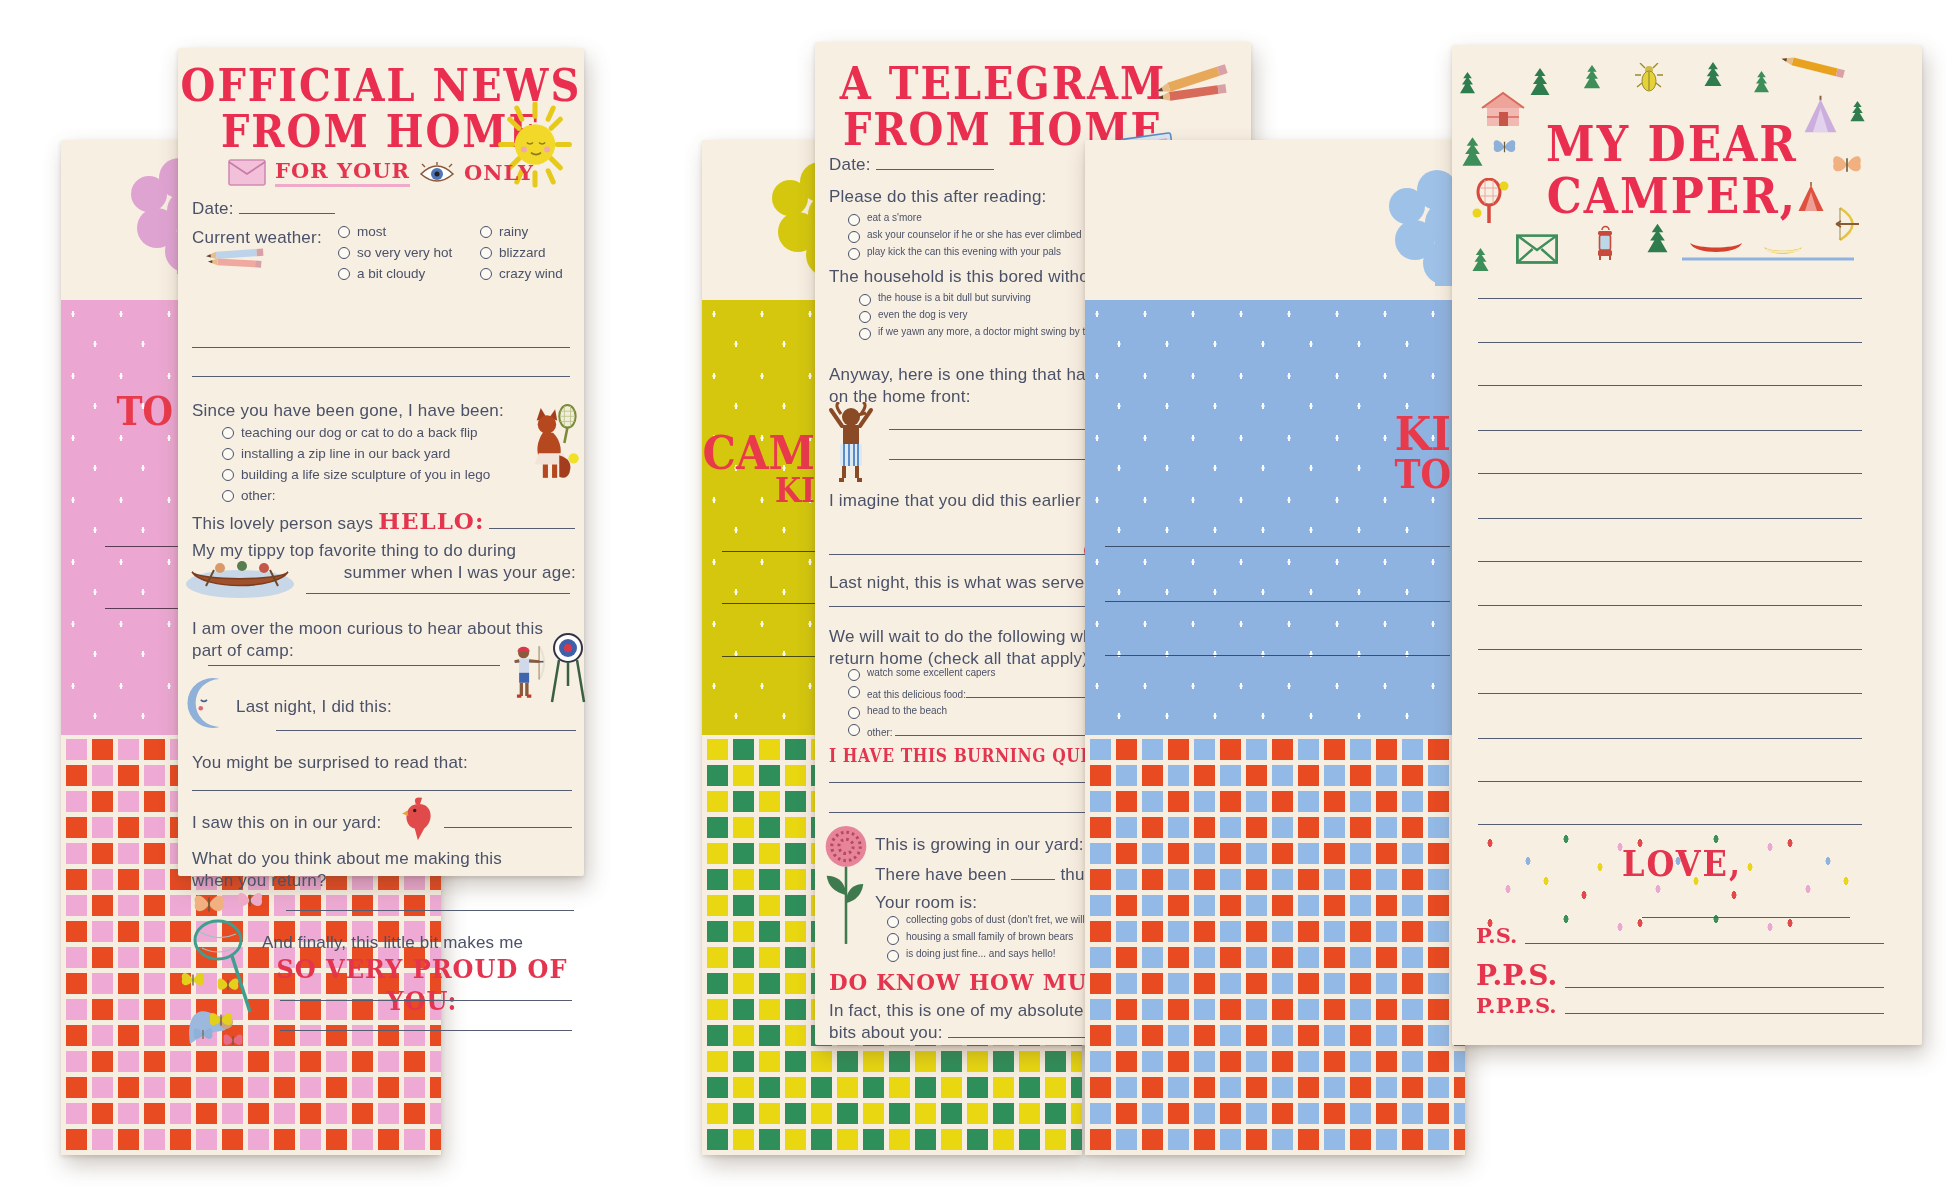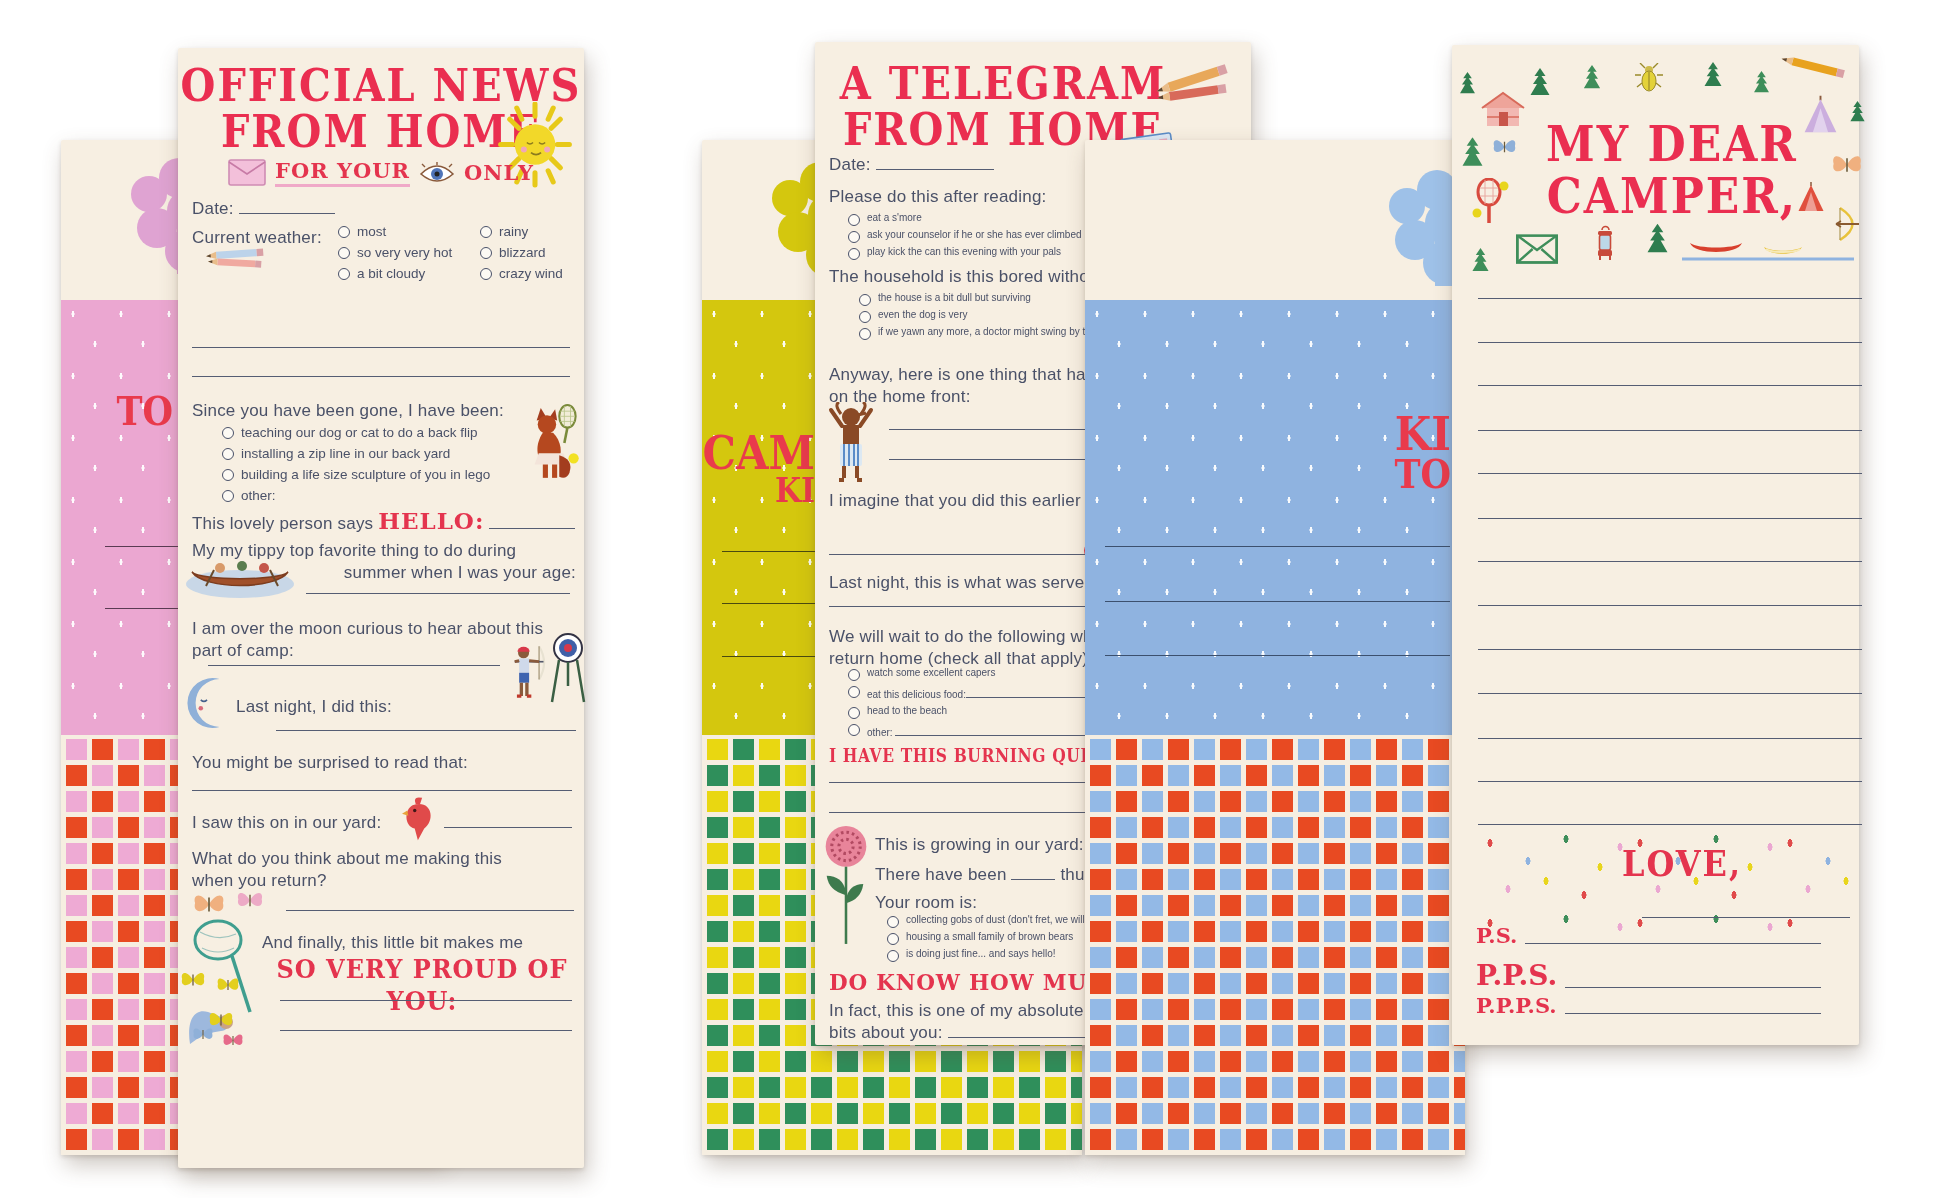--- a/index.html
+++ b/index.html
@@ -110,21 +110,21 @@
       <div class="backword" style="left:0;top:95px;width:112px;font-size:42px">
         <div></div>
         <div style="font-size:35px">TO</div>
       </div>
       <div class="rule" style="left:44px;top:246px;width:150px;border-color:#5a3b53"></div>
       <div class="rule" style="left:44px;top:308px;width:150px;border-color:#5a3b53"></div>
     </div>
     <div class="checker" style="--c1:#e84a22;--c2:#eeaad4;top:595px;height:420px"></div>
   </div>
 
-  <div class="card" style="left:178px;top:48px;width:406px;height:1120px">
+  <div class="card" style="left:178px;top:48px;width:406px;height:828px">
     <div class="rtitle" style="top:10px;left:0;right:0;font-size:40px">OFFICIAL NEWS</div>
     <div class="rtitle" style="top:56px;left:0;right:0;font-size:40px">FROM HOME</div>
 
     <svg class="doodle" width="82" height="86" viewBox="0 0 80 85" style="left:316px;top:54px">
       <g stroke="#e7c919" stroke-width="5" stroke-linecap="round">
         <path d="M40 2v12M40 70v12M6 42h12M62 42h12M15 17l9 9M56 56l9 9M65 17l-9 9M24 56l-9 9M22 6l5 11M53 68l5 11M58 6l-5 11M27 68l-5 11" fill="none"></path>
       </g>
       <circle cx="40" cy="42" r="20" fill="#f2d829"></circle>
       <path d="M32 40q3 3 6 0M44 40q3 3 6 0M36 50q5 4 10 0" stroke="#8a7a1e" fill="none" stroke-width="1.6"></path>
       <circle cx="29" cy="47" r="3" fill="#f0a8b8"></circle>
@@ -560,21 +560,21 @@
         <div>KI</div>
         <div style="font-size:35px">TO</div>
       </div>
       <div class="rule" style="left:20px;top:246px;width:345px;border-color:#3c506e"></div>
       <div class="rule" style="left:20px;top:301px;width:345px;border-color:#3c506e"></div>
       <div class="rule" style="left:20px;top:355px;width:345px;border-color:#3c506e"></div>
     </div>
     <div class="checker" style="--c1:#e84a22;--c2:#93b9e6;top:595px;height:420px"></div>
   </div>
 
-  <div class="card" style="left:1452px;top:45px;width:407px;height:1000px">
+  <div class="card" style="left:1452px;top:45px;width:470px;height:1000px">
 
     <svg class="doodle" width="19" height="22" viewBox="0 0 20 28" style="left:6px;top:27px;color:#2f7d4f">
         <use href="#tree"></use>
       </svg>
     <svg class="doodle" width="46" height="40" viewBox="0 0 46 40" style="left:28px;top:44px">
       <rect x="7" y="17" width="32" height="20" fill="#f2b8b2"></rect>
       <path d="M2 19 L23 4 L44 19" fill="#eea49a" stroke="#d86a5a" stroke-width="2"></path>
       <rect x="19" y="23" width="9" height="14" fill="#c8554a"></rect>
       <line x1="7" y1="28" x2="19" y2="28" stroke="#d86a5a" stroke-width="1.5"></line>
       <line x1="28" y1="28" x2="39" y2="28" stroke="#d86a5a" stroke-width="1.5"></line>

